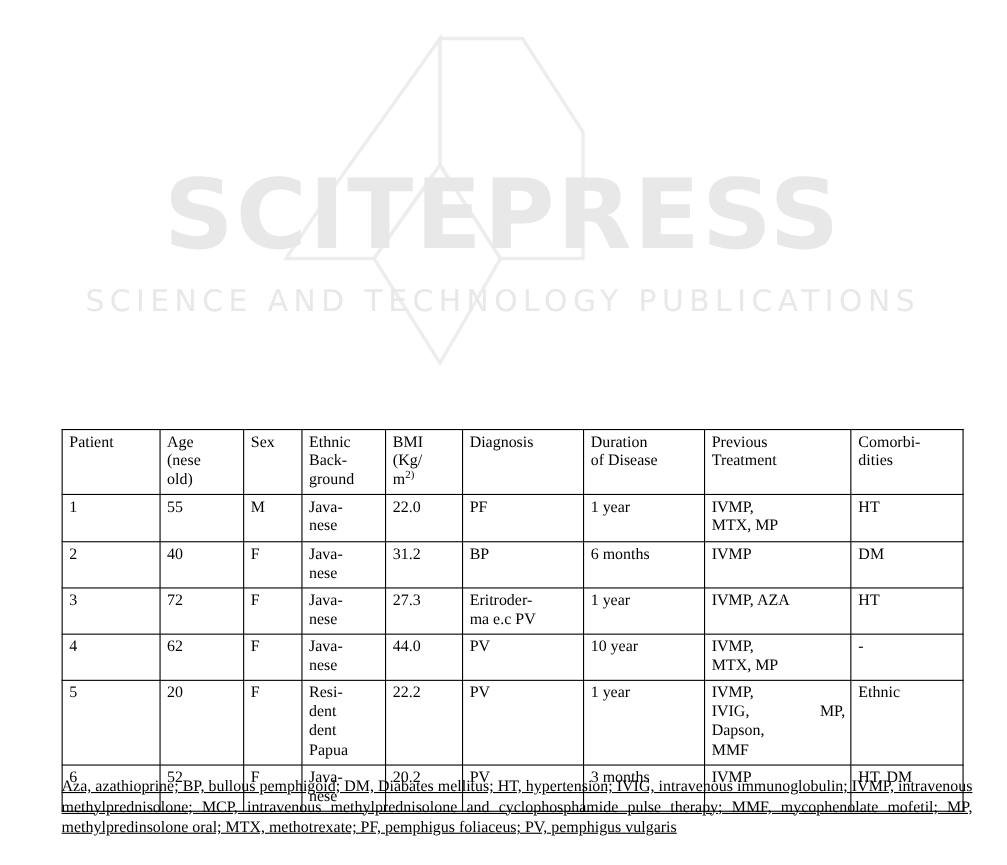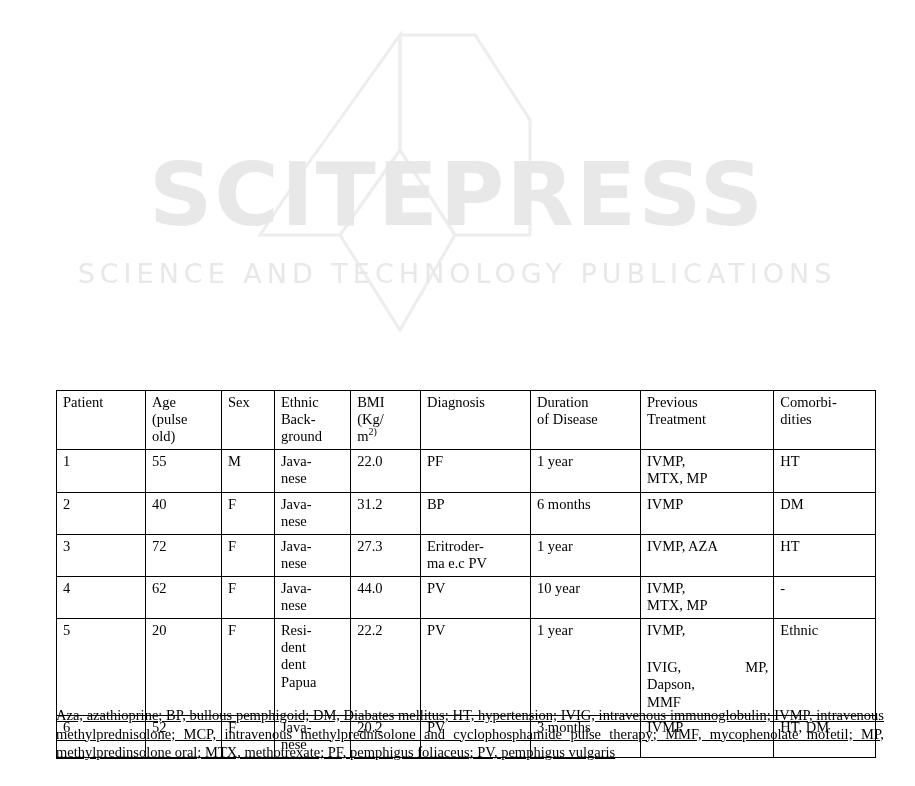--- a/index.html
+++ b/index.html
@@ -134,21 +134,21 @@
         <col class="col-prev">
         <col class="col-com">
     </colgroup>
     <thead>
       <tr>
         <th>
           <span>Patient</span>
         </th>
         <th>
           <span>Age</span><br>
-          <span>(pulse</span><br>
+          <span>(nese</span><br>
           <span>old)</span>
         </th>
         <th>
           <span>Sex</span>
         </th>
         <th>
           <span>Ethnic</span><br>
           <span>Back-</span><br>
           <span>ground</span>
         </th>
@@ -265,21 +265,21 @@
           <span>dent</span><br>
           <span>Papua</span>
         </td>
         <td>22.2</td>
         <td>
           <span>PV</span>
         </td>
         <td>1 year</td>
         <td>
           <span>IVMP,</span><br>
-          <span class="cell-just" style="display:block;margin-top:20px;">IVIG, MP,</span>
+          <span class="cell-just" style="display:block;">IVIG, MP,</span>
           <span>Dapson,</span><br>
           <span>MMF</span>
         </td>
         <td>Ethnic</td>
       </tr>
 
       <tr>
         <td>6</td>
         <td>52</td>
         <td>F</td>

